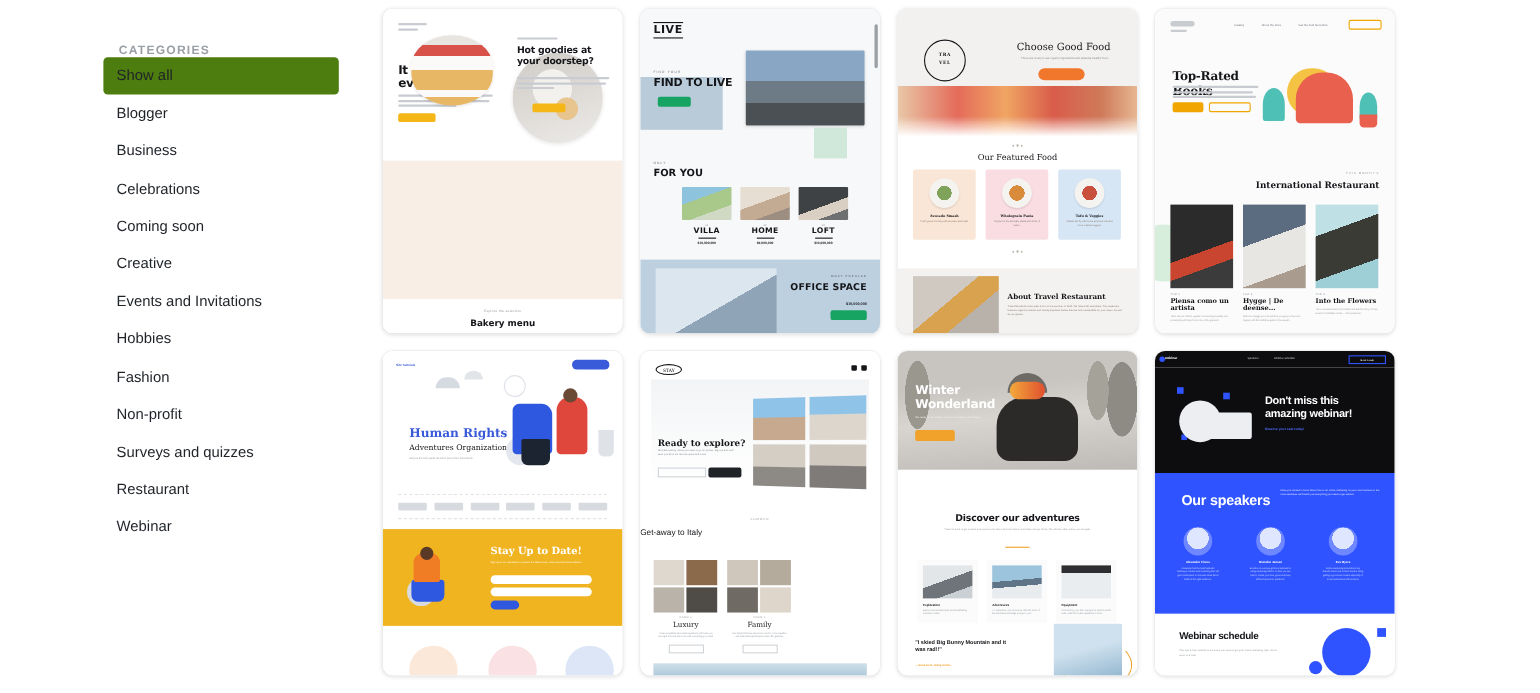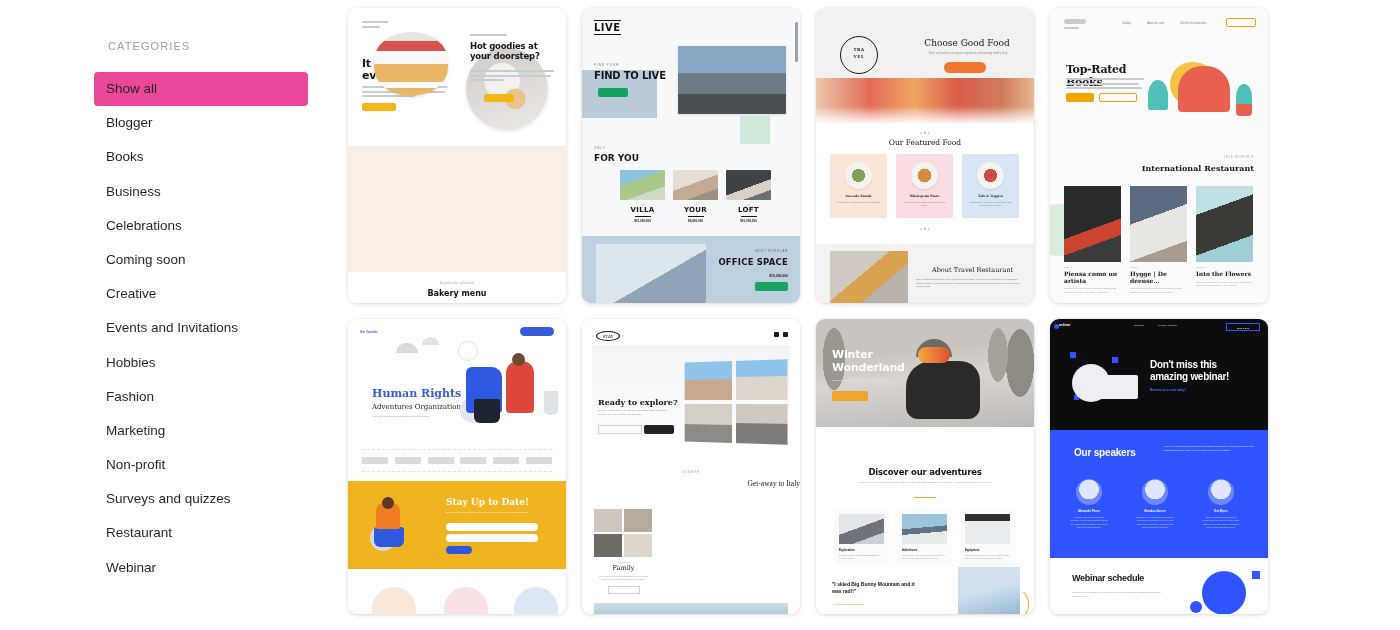--- a/index.html
+++ b/index.html
@@ -8,29 +8,29 @@
     background: #ffffff;
     font-family: "Liberation Sans", sans-serif;
     overflow: hidden;
   }
   .page { display: flex; width: 1400px; height: 630px; }
 
   
   .sidebar { width: 348px; padding: 40px 0 0 106px; flex: 0 0 348px; }
   .cat-heading {
     font-size: 11px; letter-spacing: 1.1px; color: #9aa0a6;
-    font-weight: 400; padding-left: 2px;
+    font-weight: 700; padding-left: 2px;
   }
   .cat-list { list-style: none; width: 202px; }
   .cat-item {
     font-size: 13.5px; color: #1f2328; padding: 9px 0 9px 12px;
     margin-left: -12px; border-radius: 4px; line-height: 1.2;
     cursor: pointer; white-space: nowrap;
   }
-  .cat-item.active { background: #ec4899; margin-top: 20px; }
+  .cat-item.active { background: #4d7c0f; }
 
   
   .grid {
     flex: 1; display: grid;
     grid-template-columns: repeat(4, 218px);
     grid-template-rows: 295px 295px;
     gap: 16px 16px;
     padding-top: 8px;
   }
   .card {
@@ -141,22 +141,22 @@
             box-shadow:0 1px 2px rgba(0,0,0,.12);}
   .c3 .fc.b .dish{ background:radial-gradient(circle at 50% 50%, #d98b3c 0 36%, #f5f3f0 37%);}
   .c3 .fc.c .dish{ background:radial-gradient(circle at 50% 50%, #c8503c 0 34%, #f5f3f0 35%);}
   .c3 .fc .nm { font-size:3px; font-weight:700; color:#15161a; margin-top:5px;
             font-family:"DejaVu Serif", serif;}
   .c3 .fc .ds { font-size:2.2px; color:#8b8078; margin-top:3px; padding:0 6px; line-height:1.5;}
   .c3 .orn2 { left:0; right:0; top:218px; text-align:center; font-size:4px; color:#b0a99f;}
   .c3 .about { left:0; top:236px; width:100%; height:59px; background:#f4f2f0;}
   .c3 .aimg { left:14px; top:243px; width:78px; height:60px;
             background:linear-gradient(140deg,#cfc9c2 0 40%, #d8a24f 40% 62%, #b9b2aa 62% 100%);}
-  .c3 .ah { left:116px; top:258px; width:104px; font-size:6.5px; color:#15161a;
-            font-family:"DejaVu Serif", serif;}
+  .c3 .ah { left:100px; top:258px; width:104px; font-size:6.5px; color:#15161a;
+            font-family:"DejaVu Serif", serif;font-weight:bold;}
   .c3 .ap { left:100px; top:270px; width:104px; font-size:2.3px; color:#8b8078; line-height:1.6;}
 
   
   .c4 { background:#fbfbfb; }
   .c4 .glasses { left:14px; top:11px; width:22px; height:8px;}
   .c4 .nav { left:72px; top:14px; display:flex; gap:16px; font-size:2.6px; color:#7b8189;}
   .c4 .navbtn { right:12px; top:10px; width:30px; height:9px; border:.7px solid #f0a500;
             border-radius:2px;}
   .c4 .h1 { left:16px; top:55px; width:95px; font-size:11px; font-weight:800; color:#15161a;
             letter-spacing:-.3px; font-family:"DejaVu Serif", serif;}
@@ -246,22 +246,22 @@
   .c6 .sbtn { left:62px; top:106px; width:30px; height:9px; background:#1f2328;}
   .c6 .quad { left:100px; top:42px; width:104px; height:82px;
             transform: perspective(200px) rotateY(-9deg);}
   .c6 .quad div { position:absolute; width:50px; height:39px;}
   .c6 .q1{left:0;top:0;background:linear-gradient(180deg,#8fc3e8 0 45%, #c6a98e 45% 100%);}
   .c6 .q2{left:54px;top:0;background:linear-gradient(180deg,#8fc3e8 0 40%, #ddd6cc 40% 100%);}
   .c6 .q3{left:0;top:43px;background:linear-gradient(180deg,#d4cec4 0 55%, #8d8a86 55% 100%);}
   .c6 .q4{left:54px;top:43px;background:linear-gradient(180deg,#cfc9c0 0 50%, #7e7b78 50% 100%);}
   .c6 .ey { left:0; right:0; top:152px; text-align:center; font-size:2.6px; letter-spacing:1px;
             color:#9aa0a6;}
-  .c6 .h2 { left:0; right:0; top:160px; text-align:right; font-size:7.5px; color:#15161a;
-            font-family:Liberation Serif, serif;}
+  .c6 .h2 { left:0; right:0; top:160px; text-align:left; font-size:7.5px; color:#15161a;
+            font-family:Liberation Sans, sans-serif;}
   .c6 .rooms { left:12px; top:190px; width:194px; display:flex; gap:8px;}
   .c6 .rooms .rm { width:59px; text-align:center;}
   .c6 .rooms .rim { width:59px; height:48px; position:relative; overflow:hidden;}
   .c6 .rooms .rim span{ position:absolute; width:28px; height:23px;}
   .c6 .rooms .lb { font-size:2.2px; color:#9aa0a6; margin-top:4px; letter-spacing:.5px;}
   .c6 .rooms .ti { font-size:6.5px; color:#15161a; margin-top:1px; font-family:"DejaVu Serif", serif;}
   .c6 .rooms .ds { font-size:2.1px; color:#9aa0a6; line-height:1.6; margin-top:3px; padding:0 4px;}
   .c6 .rooms .bt { width:32px; height:8px; border:.7px solid #cfd4d9; margin:4px auto 0;}
   .c6 .foot { left:12px; top:284px; width:194px; height:14px;
             background:linear-gradient(180deg,#cfe0ea,#a8c4d6);}
@@ -315,21 +315,21 @@
   .c8 .black { left:0; top:15px; width:100%; height:96px; background:#0d0d0f;}
   .c8 .circ { left:22px; top:45px; width:38px; height:38px; border-radius:50%; background:#eceef2;}
   .c8 .rect { left:46px; top:56px; width:42px; height:24px; background:#eceef2; border-radius:2px;}
   .c8 .sq1 { left:20px; top:33px; width:6px; height:6px; background:#2f54ff;}
   .c8 .sq2 { left:62px; top:38px; width:6px; height:6px; background:#2f54ff;}
   .c8 .sq3 { left:24px; top:76px; width:5px; height:5px; background:#2f54ff;}
   .c8 .h1 { left:100px; top:40px; width:104px; font-size:10px; font-weight:700; color:#fff;
             line-height:1.2; letter-spacing:-.3px;}
   .c8 .sb { left:100px; top:69px; font-size:3px; color:#4f6dff; font-weight:700;}
   .c8 .blue { left:0; top:111px; width:100%; height:128px; background:#2f54ff;}
-  .c8 .h2 { left:24px; top:128px; font-size:10px; font-weight:700; color:#fff; letter-spacing:-.2px;}
+  .c8 .h2 { left:24px; top:128px; font-size:13px; font-weight:700; color:#fff; letter-spacing:-.2px;}
   .c8 .p2 { left:114px; top:126px; width:90px; font-size:2.3px; color:#dbe2ff; line-height:1.7;}
   .c8 .spk { top:160px; width:38px; text-align:center;}
   .c8 .spk .av { width:26px; height:26px; border-radius:50%; margin:0 auto;
             background:radial-gradient(circle at 50% 40%, #dfe6ff 0 48%, #6f88ff 49%);}
   .c8 .spk .nm { font-size:2.7px; font-weight:700; color:#fff; margin-top:5px;}
   .c8 .spk .ds { font-size:2.1px; color:#cdd7ff; line-height:1.6; margin-top:3px;}
   .c8 .s1{left:20px;} .c8 .s2{left:86px;} .c8 .s3{left:152px;}
   .c8 .white { left:0; top:239px; width:100%; height:56px; background:#fff;}
   .c8 .h3 { left:22px; top:254px; font-size:9px; font-weight:700; color:#15161a; letter-spacing:-.3px;}
   .c8 .p3 { left:22px; top:272px; width:92px; font-size:2.3px; color:#9aa0a6; line-height:1.7;}
@@ -340,29 +340,27 @@
 </head>
 <body>
 
 <div class="page">
 
   <aside class="sidebar">
     <div class="cat-heading">CATEGORIES</div>
     <ul class="cat-list">
       <li class="cat-item active">Show all</li>
       <li class="cat-item">Blogger</li>
-      <li class="cat-item">Books</li>
       <li class="cat-item">Business</li>
       <li class="cat-item">Celebrations</li>
       <li class="cat-item">Coming soon</li>
       <li class="cat-item">Creative</li>
       <li class="cat-item">Events and Invitations</li>
       <li class="cat-item">Hobbies</li>
       <li class="cat-item">Fashion</li>
-      <li class="cat-item">Marketing</li>
       <li class="cat-item">Non-profit</li>
       <li class="cat-item">Surveys and quizzes</li>
       <li class="cat-item">Restaurant</li>
       <li class="cat-item">Webinar</li>
     </ul>
   </aside>
 
   <main class="grid">
 
     <div class="card">
@@ -416,21 +414,21 @@
           <div class="cell">
             <div class="im" style="background:linear-gradient(160deg,#8ec3de 0 35%,#a9c98a 35% 70%,#cfd9c4 70%)"></div>
             <div class="n">#1</div>
             <div class="t2">VILLA</div>
             <div class="rule"></div>
             <div class="p">$10,000,000</div>
           </div>
           <div class="cell">
             <div class="im" style="background:linear-gradient(160deg,#e7ded3 0 45%,#c2ab92 45% 75%,#9c8f82 75%)"></div>
             <div class="n">#2</div>
-            <div class="t2">YOUR</div>
+            <div class="t2">HOME</div>
             <div class="rule"></div>
             <div class="p">$9,000,000</div>
           </div>
           <div class="cell">
             <div class="im" style="background:linear-gradient(160deg,#3f4245 0 55%,#d9cfc2 55% 78%,#6d6f71 78%)"></div>
             <div class="n">#3</div>
             <div class="t2">LOFT</div>
             <div class="rule"></div>
             <div class="p">$10,000,000</div>
           </div>
@@ -596,20 +594,32 @@
           <div class="q1"></div>
           <div class="q2"></div>
           <div class="q3"></div>
           <div class="q4"></div>
         </div>
         <div class="t ey">SUMMER</div>
         <div class="t h2">Get-away to Italy</div>
         <div class="t rooms">
           <div class="rm">
             <div class="rim">
+              <span style="left:0;top:0;background:#ded8cf"></span>
+              <span style="left:30px;top:0;background:#8a6a4a"></span>
+              <span style="left:0;top:25px;background:#b9b3a9"></span>
+              <span style="left:30px;top:25px;background:#4f4c48"></span>
+            </div>
+            <div class="lb">ROOM 2</div>
+            <div class="ti">Luxury</div>
+            <div class="ds">These beautifully decorated apartment will make you live right at home and come with everything you need!</div>
+            <div class="bt"></div>
+          </div>
+          <div class="rm">
+            <div class="rim">
               <span style="left:0;top:0;background:#cfc7bb"></span>
               <span style="left:30px;top:0;background:#b5ab9d"></span>
               <span style="left:0;top:25px;background:#6f6a63"></span>
               <span style="left:30px;top:25px;background:#ded6ca"></span>
             </div>
             <div class="lb">ROOM 3</div>
             <div class="ti">Family</div>
             <div class="ds">Our family flat have spacious rooms to come together and make that special space that offer getaway.</div>
             <div class="bt"></div>
           </div>

